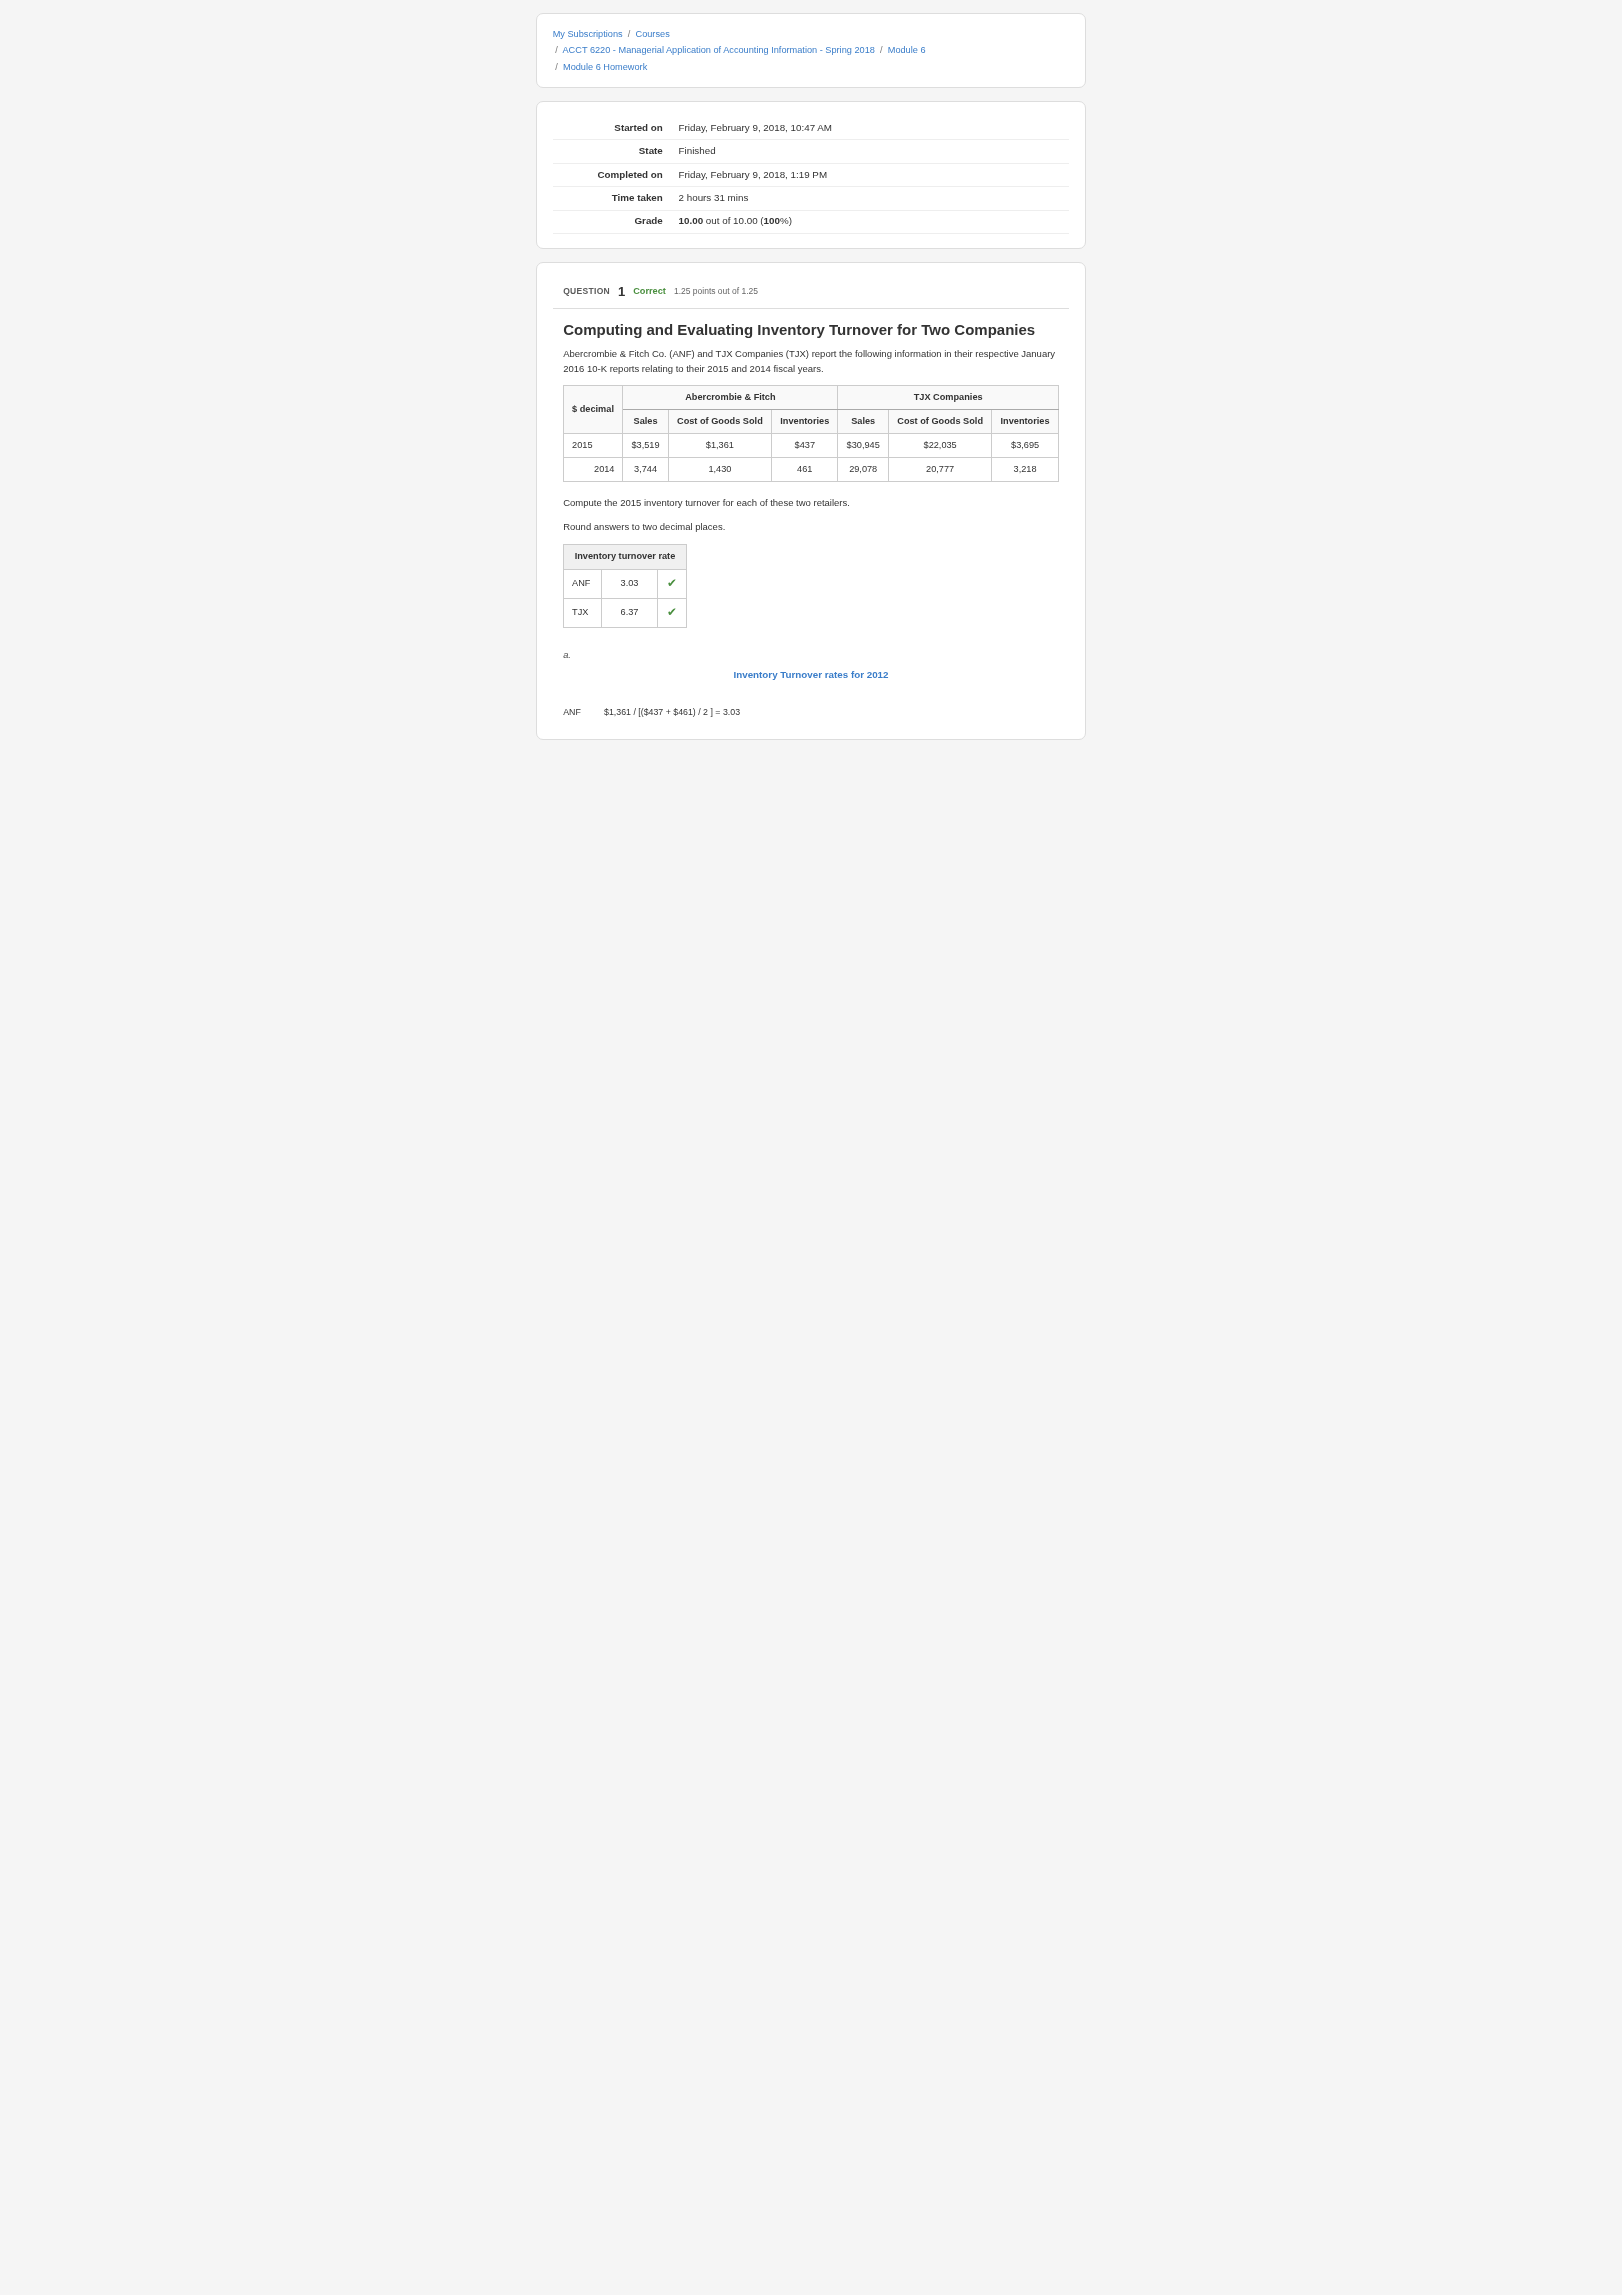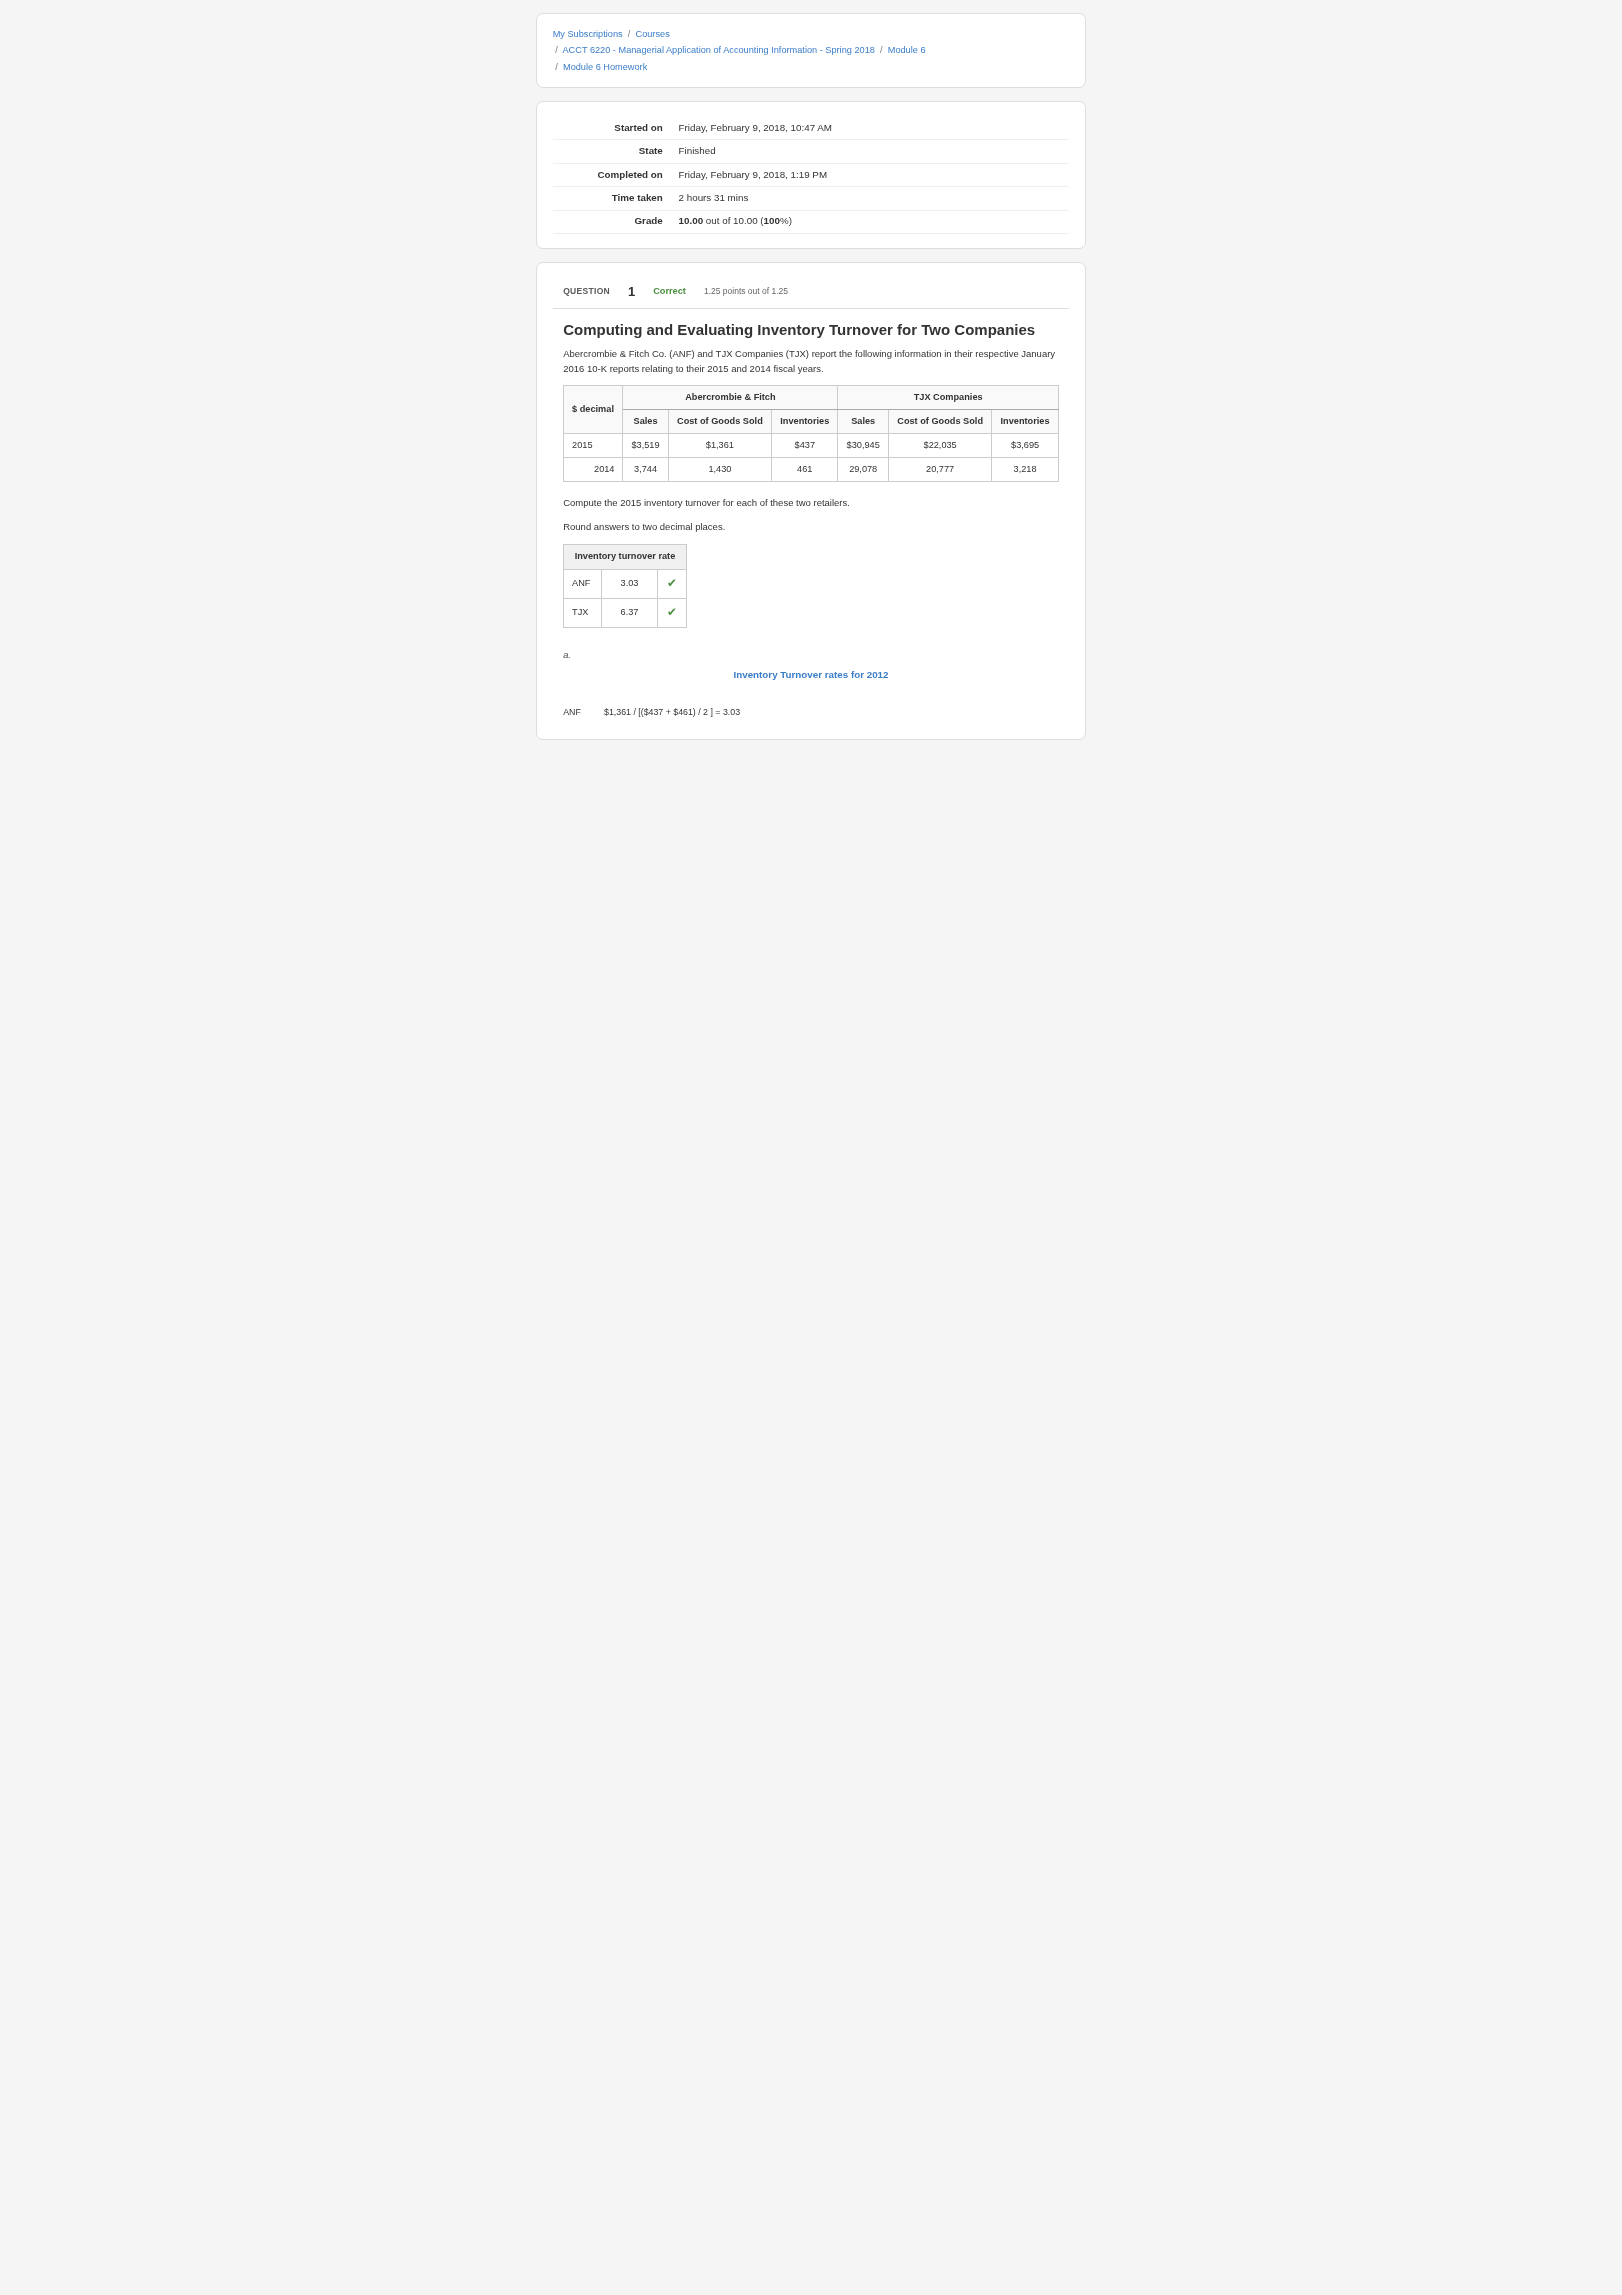--- a/index.html
+++ b/index.html
@@ -52,21 +52,21 @@
       font-weight: bold;
       text-align: right;
       width: 118px;
       color: #333;
     }
 
     
     .question-header {
       display: flex;
       align-items: center;
-      gap: 18px;
+      gap: 8px;
       padding: 6.5px 10.5px;
       border-bottom: 0.7px solid #ddd;
       margin-bottom: 10.5px;
       font-size: 9.2px;
     }
     .question-label {
       font-weight: bold;
       color: #5a5a5a;
       letter-spacing: 0.3px;
       font-size: 8.5px;

